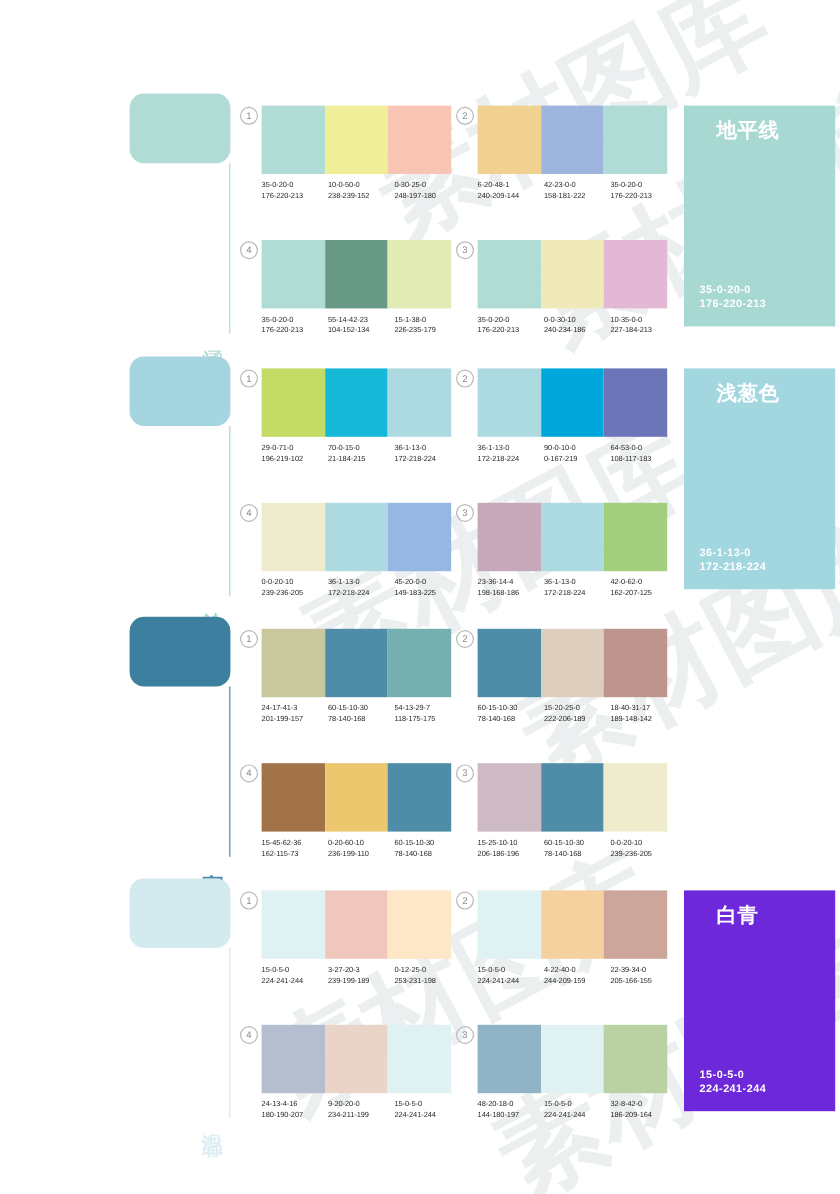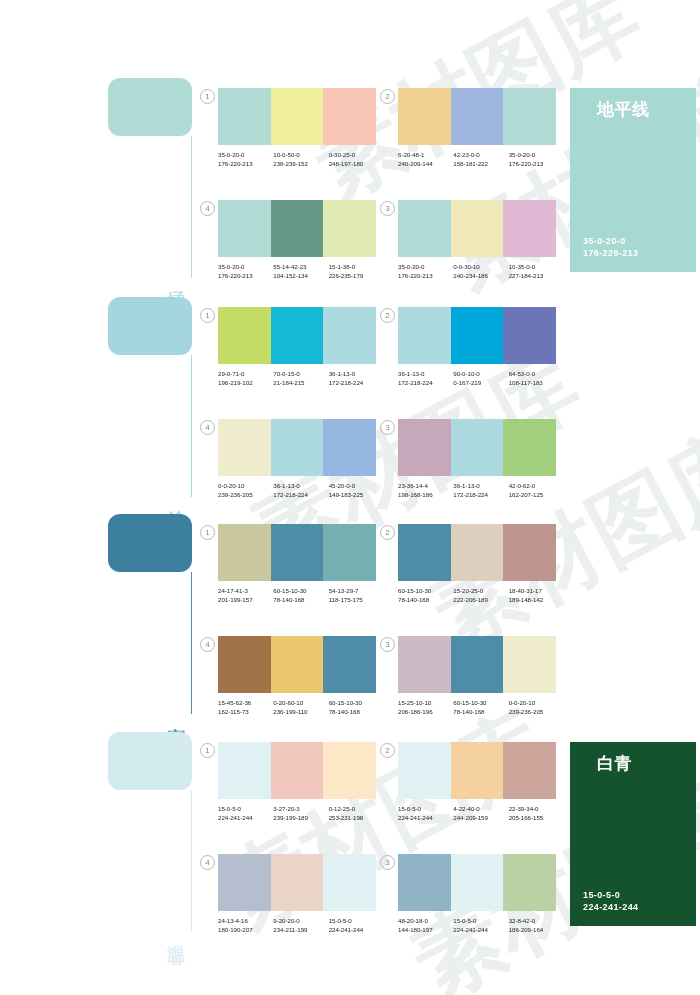--- a/index.html
+++ b/index.html
@@ -358,20 +358,27 @@
           <div class="code-cell">
             <span>36-1-13-0</span>
             <span>172-218-224</span>
           </div>
           <div class="code-cell">
             <span>45-20-0-0</span>
             <span>149-183-225</span>
           </div>
         </div>
       </div>
+      <div class="feature" style="background: rgb(163, 215, 224);">
+        <div class="feature-title">浅葱色</div>
+        <div class="feature-codes">
+          <span>36-1-13-0</span>
+          <span>172-218-224</span>
+        </div>
+      </div>
     </div>
     <div class="section" style="top: 514px; height: 205px;">
       <div class="tab-col">
         <div class="tab-chip" style="background: rgb(61, 127, 158);"></div>
         <div class="tab-rule" style="background: rgb(78, 140, 168);"></div>
         <div class="tab-label" style="color: rgb(78, 140, 168);">宽容</div>
       </div>
       <div class="pal" style="left: 218px; top: 10px;">
         <div class="pal-num">1</div>
         <div class="swatch-row">
@@ -548,21 +555,21 @@
           <div class="code-cell">
             <span>9-20-20-0</span>
             <span>234-211-199</span>
           </div>
           <div class="code-cell">
             <span>15-0-5-0</span>
             <span>224-241-244</span>
           </div>
         </div>
       </div>
-      <div class="feature" style="background: #14532d;">
+      <div class="feature" style="background: #6d28d9;">
         <div class="feature-title">白青</div>
         <div class="feature-codes">
           <span>15-0-5-0</span>
           <span>224-241-244</span>
         </div>
       </div>
     </div>
   </div>
 
 </body></html>

